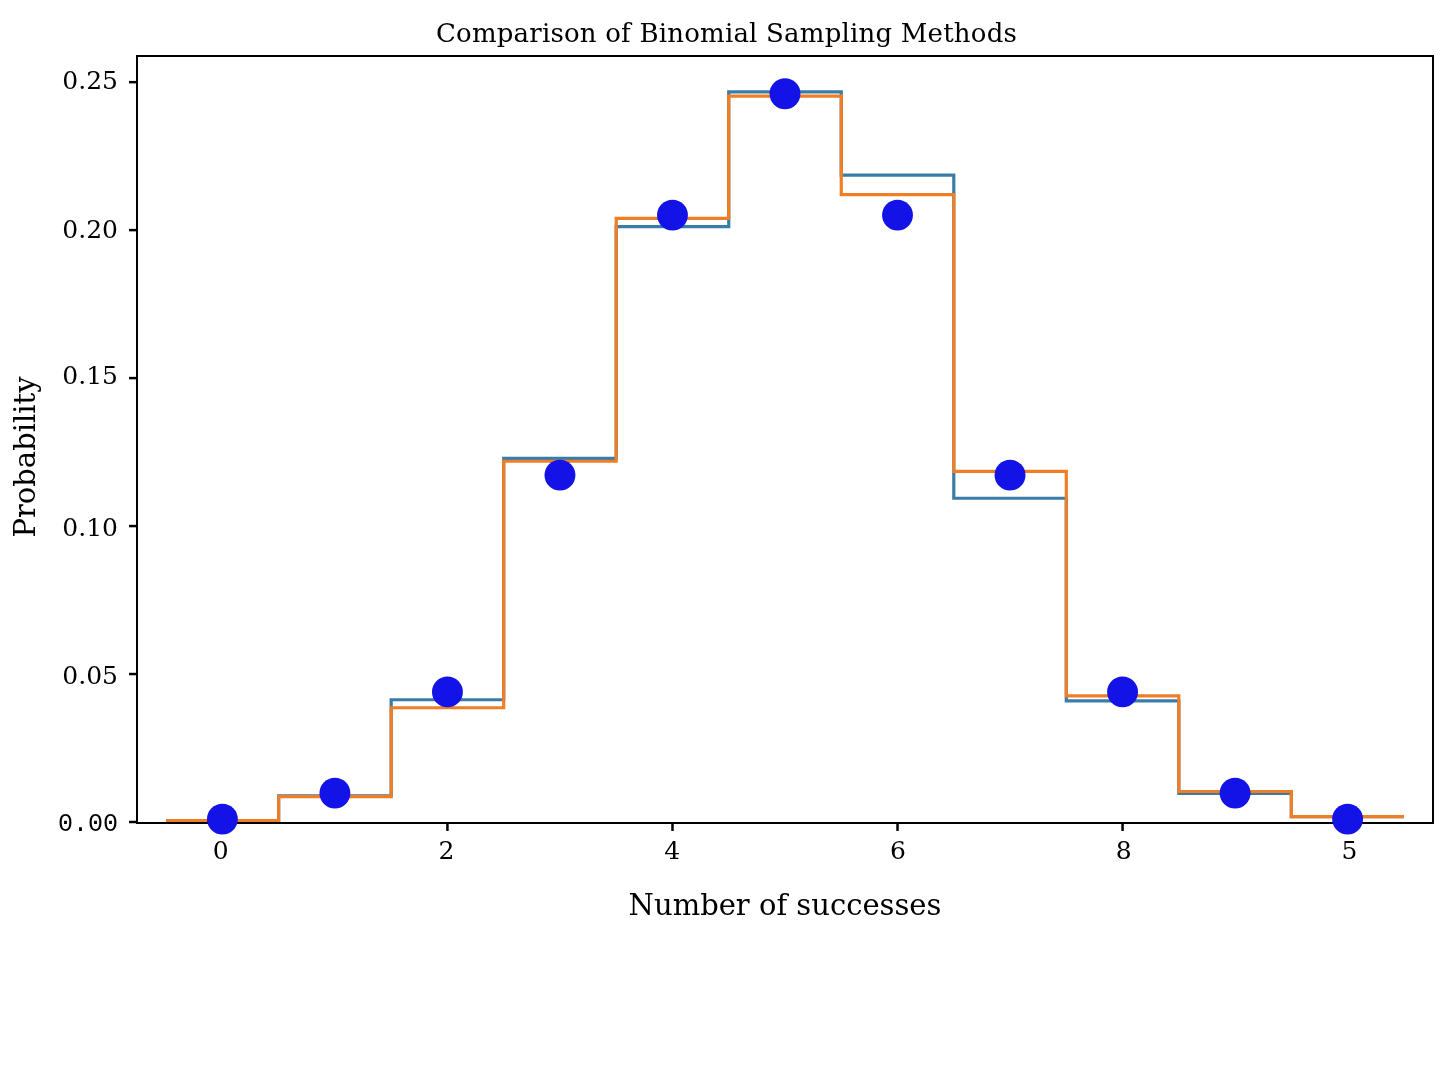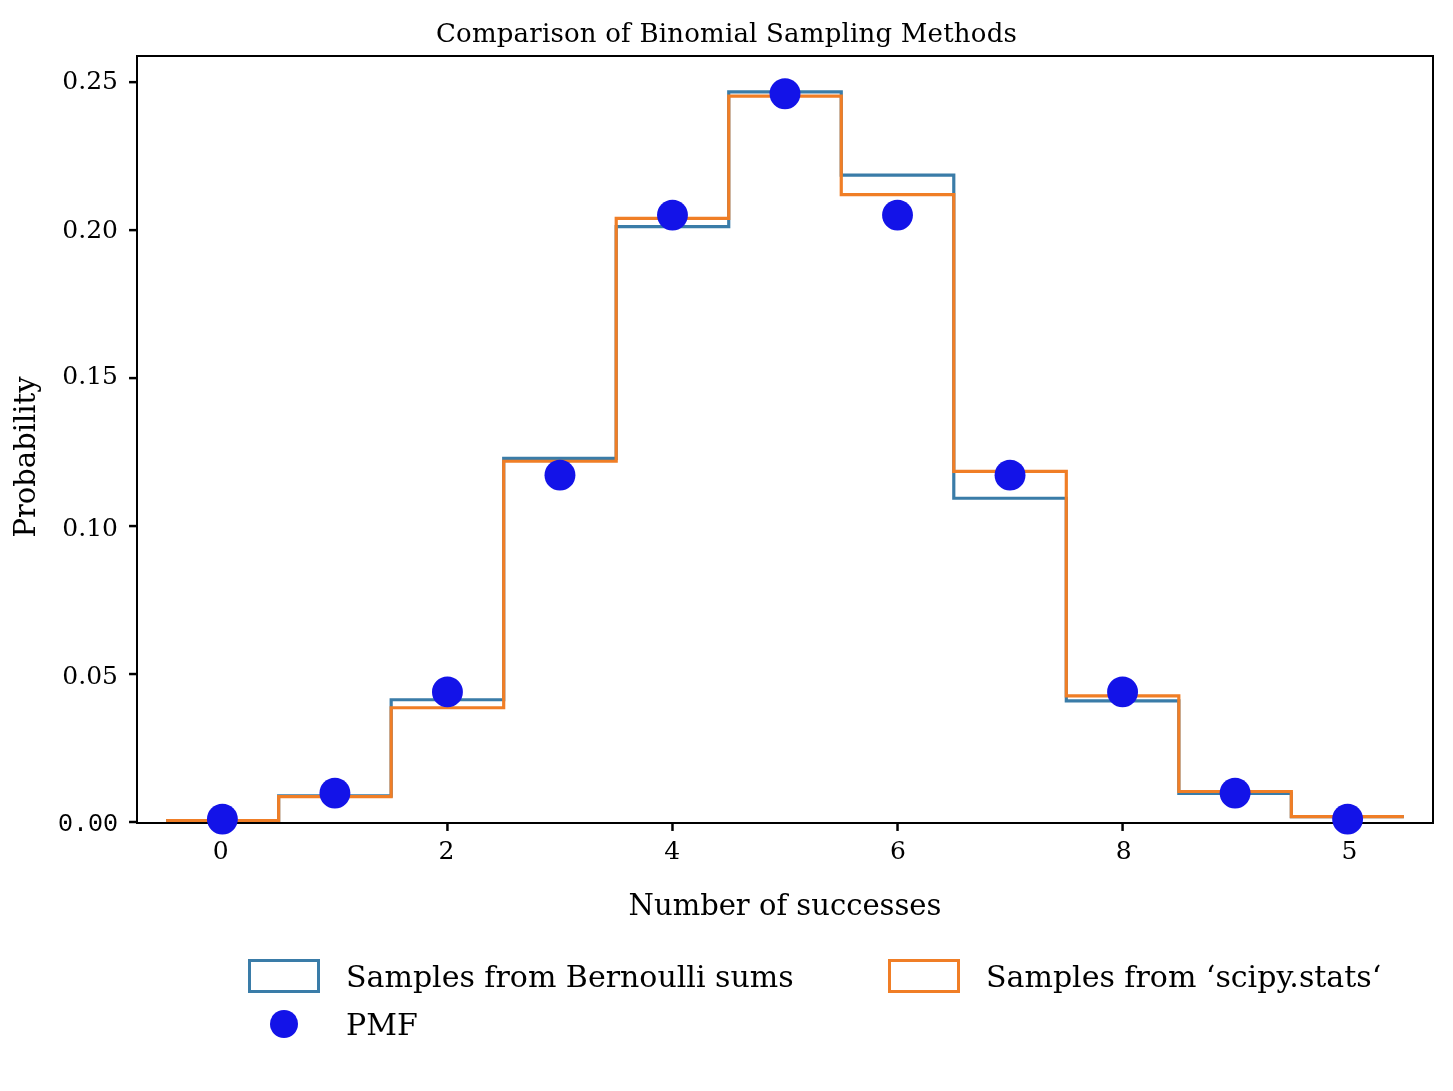--- a/index.html
+++ b/index.html
@@ -200,34 +200,14 @@
       <div class="xtick-label" style="left: 220.652px;">0</div>
       <div class="xtick-label" style="left: 446.391px;">2</div>
       <div class="xtick-label" style="left: 672.13px;">4</div>
       <div class="xtick-label" style="left: 897.87px;">6</div>
       <div class="xtick-label" style="left: 1123.61px;">8</div>
       <div class="xtick-label" style="left: 1349.35px;">5</div>
     </div>
 
   <div id="xlabel">Number of successes</div>
 
-  <div id="legend">
-    <div class="legend-row">
-      <div class="legend-entry first">
-        <span class="legend-swatch-box"></span>
-        <span class="legend-label">Samples from Bernoulli sums</span>
-      </div>
-      <div class="legend-entry">
-        <span class="legend-swatch-box orange"></span>
-        <span class="legend-label">Samples from ‘scipy.stats‘</span>
-      </div>
-    </div>
-    <div class="legend-row">
-      <div class="legend-entry first">
-        <span class="legend-swatch-dot">
-          <span class="legend-dot"></span>
-        </span>
-        <span class="legend-label">PMF</span>
-      </div>
-    </div>
-  </div>
 
 </div>
 
 </body></html>

